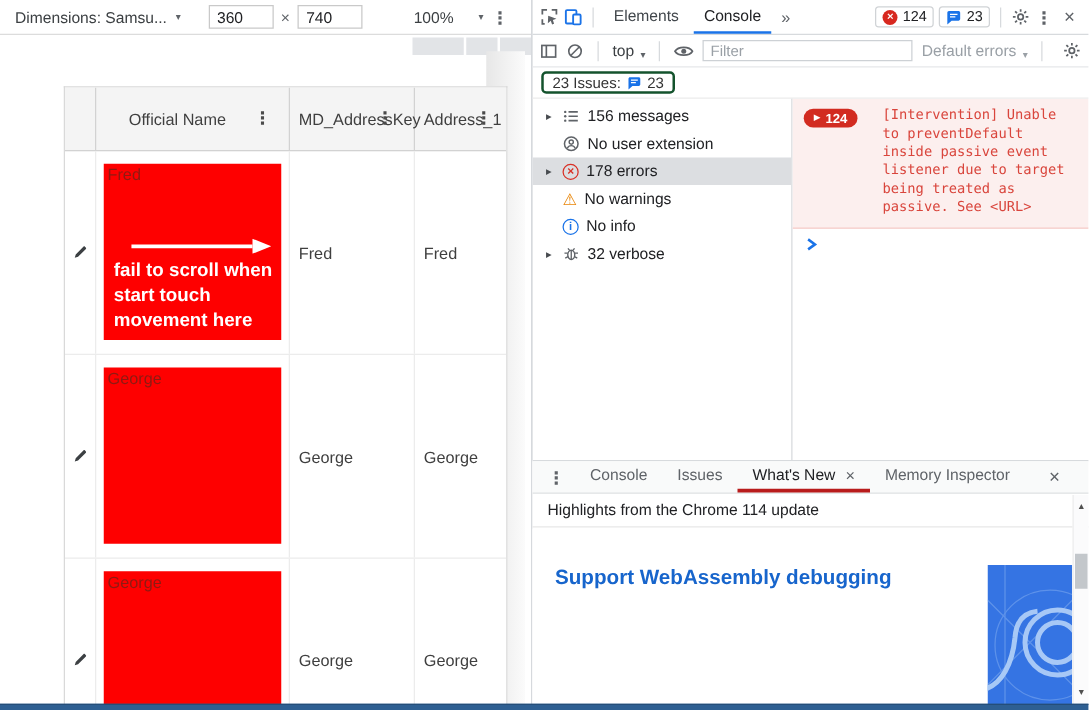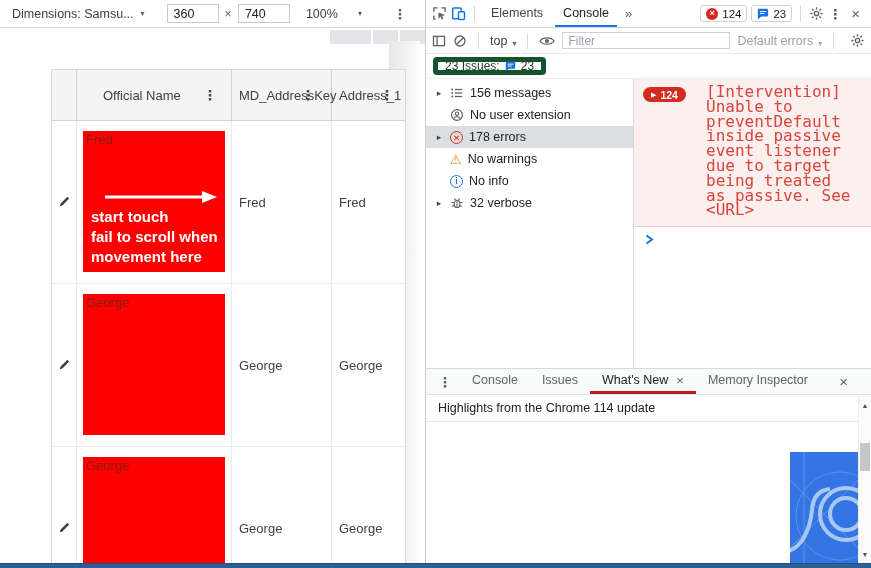--- a/index.html
+++ b/index.html
@@ -9,21 +9,21 @@
 
   
   .left-pane { position:absolute; left:0; top:0; width:425px; height:568px; background:#fff; }
   .dev-toolbar { height:28px; border-bottom:1px solid #dcdcdc; display:flex; align-items:center;
                  padding:0 12px; font-size:12.5px; color:#3c4043; background:#fff; }
   .dt-dd { display:flex; align-items:center; gap:7px; }
   .caret { font-size:8px; color:#5f6368; }
   .dim-input { width:52px; height:19px; border:1px solid #c9c9c9; font-size:12.5px; color:#202124;
                padding:0 6px; font-family:inherit; background:#fff; }
   .dim-x { color:#5f6368; margin:0 6px; }
-  .zoom-dd { margin-left:16px; display:flex; align-items:center; gap:20px; }
+  .zoom-dd { margin-left:41px; display:flex; align-items:center; gap:20px; }
   .menu-dots { color:#5f6368; font-size:14px; font-weight:bold; line-height:1; }
   .dev-toolbar .menu-dots { margin-left:auto; padding-right:6px; }
 
   .page-body { position:absolute; top:29px; left:0; right:0; bottom:0; background:#fff; overflow:hidden; }
   .pg-frag { position:absolute; top:1px; height:14px; background:#e2e4e7; }
   .pg-strip { position:absolute; left:389px; top:12px; bottom:0; width:31px;
               background:linear-gradient(to right,#e7e7e7,#fbfbfb); }
 
   .grid { position:absolute; left:35px; top:40px; width:355px; bottom:0; background:#fff;
           border:1px solid #d9d9d9; border-bottom:none; overflow:hidden;margin-left:16px; }
@@ -61,40 +61,40 @@
   .close-x { color:#5f6368; font-size:15px; padding:0 5px; }
 
   .console-toolbar { height:26px; border-bottom:1px solid #e6e8ea; display:flex; align-items:center; padding:0 6px; gap:7px; }
   .filter-input { width:168px; height:17px; border:1px solid #cdd1d5; font-size:12px; padding:0 5px;
                   color:#202124; font-family:inherit; }
   .filter-input::placeholder { color:#9aa0a6; }
   .muted { color:#9aa0a6; }
   .dd { display:flex; align-items:flex-end; gap:5px; }
 
   .issues-bar { height:25px; display:flex; align-items:center; padding:0 7px; border-bottom:1px solid #ececec; }
-  .issues-pill { display:flex; align-items:center; gap:5px; border:5px solid #14532d; border-radius:4px;
+  .issues-pill { display:flex; align-items:center; gap:5px; border:2px solid #14532d; border-radius:4px;
                  height:18px; padding:0 7px; font-size:12px; color:#333; }
 
   .console-main { position:absolute; top:79px; bottom:200px; left:0; right:0; display:flex; }
   .c-sidebar { width:208px; border-right:1px solid #d7dadd; overflow:hidden; padding-top:3px; }
   .s-row { height:22px; display:flex; align-items:center; padding-left:8px; gap:6px; font-size:12.5px; color:#202124; }
   .s-row.sel { background:#dcdee1; }
   .s-exp { width:10px; font-size:9px; color:#474b4f; text-align:center; flex:none; }
   .ring { width:13px; height:13px; border-radius:50%; display:flex; align-items:center; justify-content:center;
           font-weight:bold; flex:none; }
   .ring-err { border:1.5px solid #d93025; color:#d93025; font-size:9.5px; }
   .ring-info { border:1.5px solid #1a73e8; color:#1a73e8; font-size:9px; }
   .warn-glyph { color:#e8860a; font-size:13px; line-height:1; }
 
   .c-messages { flex:1; position:relative; overflow:hidden; }
   .err-block { background:#fcefee; border-bottom:1px solid #f5ccc8; position:relative; min-height:92px; padding:6px 4px 8px 10px; }
   .err-badge { position:absolute; left:9px; top:8px; background:#d22b20; color:#fff; border-radius:9px;
                height:15px; display:flex; align-items:center; gap:4px; padding:0 8px; font-size:10.5px; font-weight:bold; }
   .err-badge .play { font-size:7px; line-height:1; }
-  .err-text { margin-left:62px; width:152px; font-family:"DejaVu Sans Mono",monospace; font-size:16px;
+  .err-text { margin-left:62px; width:152px; font-family:"DejaVu Sans Mono",monospace; font-size:11px;
               line-height:14.8px; color:#d9453c; word-wrap:break-word; }
   .prompt-row { padding:7px 0 0 11px; }
 
   .drawer { position:absolute; left:0; right:0; bottom:0; height:200px; background:#fff; border-top:1px solid #d7dadd; }
   .d-tabbar { height:26px; display:flex; align-items:center; background:#f9fafa; border-bottom:1px solid #e0e2e4;
               padding:0 4px; font-size:12.5px; color:#5f6368; }
   .d-tab { height:100%; display:flex; align-items:center; padding:0 12px; gap:8px; border-bottom:3px solid transparent; }
   .d-tab.active { color:#202124; border-bottom:3px solid #b91c1c; }
   .d-tab .tab-x { font-size:13px; color:#5f6368; }
   .d-tabbar .menu-dots { padding:0 8px; }
@@ -167,22 +167,22 @@
           <div class="g-c col-name cell-name">
             <div class="redbox">
               <span>Fred</span>
               <div class="ann-arrow">
                 <svg width="112" height="12" viewBox="0 0 112 12">
                     <line x1="0" y1="6" x2="97" y2="6" stroke="#fff" stroke-width="3"></line>
                     <path d="M97 0l15 6-15 6z" fill="#fff"></path>
                   </svg>
               </div>
               <div class="ann-text">
+                <div>fail to scroll when</div>
                 <div>start touch</div>
-                <div>fail to scroll when</div>
                 <div>movement here</div>
               </div>
             </div>
           </div>
           <div class="g-c col-md cell-val">Fred</div>
           <div class="g-c col-addr cell-val">Fred</div>
         </div>
 
         <div class="g-row">
           <div class="g-c col-edit cell-edit">
@@ -408,20 +408,21 @@
           <span>What's New</span>
           <span class="tab-x">×</span>
         </div>
         <div class="d-tab">
             <span>Memory Inspector</span>
           </div>
         <span class="close-x">×</span>
       </div>
       <div class="d-head">Highlights from the Chrome 114 update</div>
       <div class="d-content">
+        <div class="wn-title">Support WebAssembly debugging</div>
         <div class="wn-card">
           <svg width="68" height="134" viewBox="0 0 68 134">
             <rect width="68" height="134" fill="#3574e3"></rect>
             <g stroke="#8fb7f2" stroke-width="1" opacity="0.45" fill="none">
               <path d="M14 0v134M0 28l68 68M0 96l68-68"></path>
               <circle cx="50" cy="64" r="44"></circle>
             </g>
             <g stroke="#aecdf7" stroke-width="4" fill="none" opacity="0.95">
               <circle cx="56" cy="62" r="26"></circle>
               <circle cx="56" cy="62" r="16"></circle>

